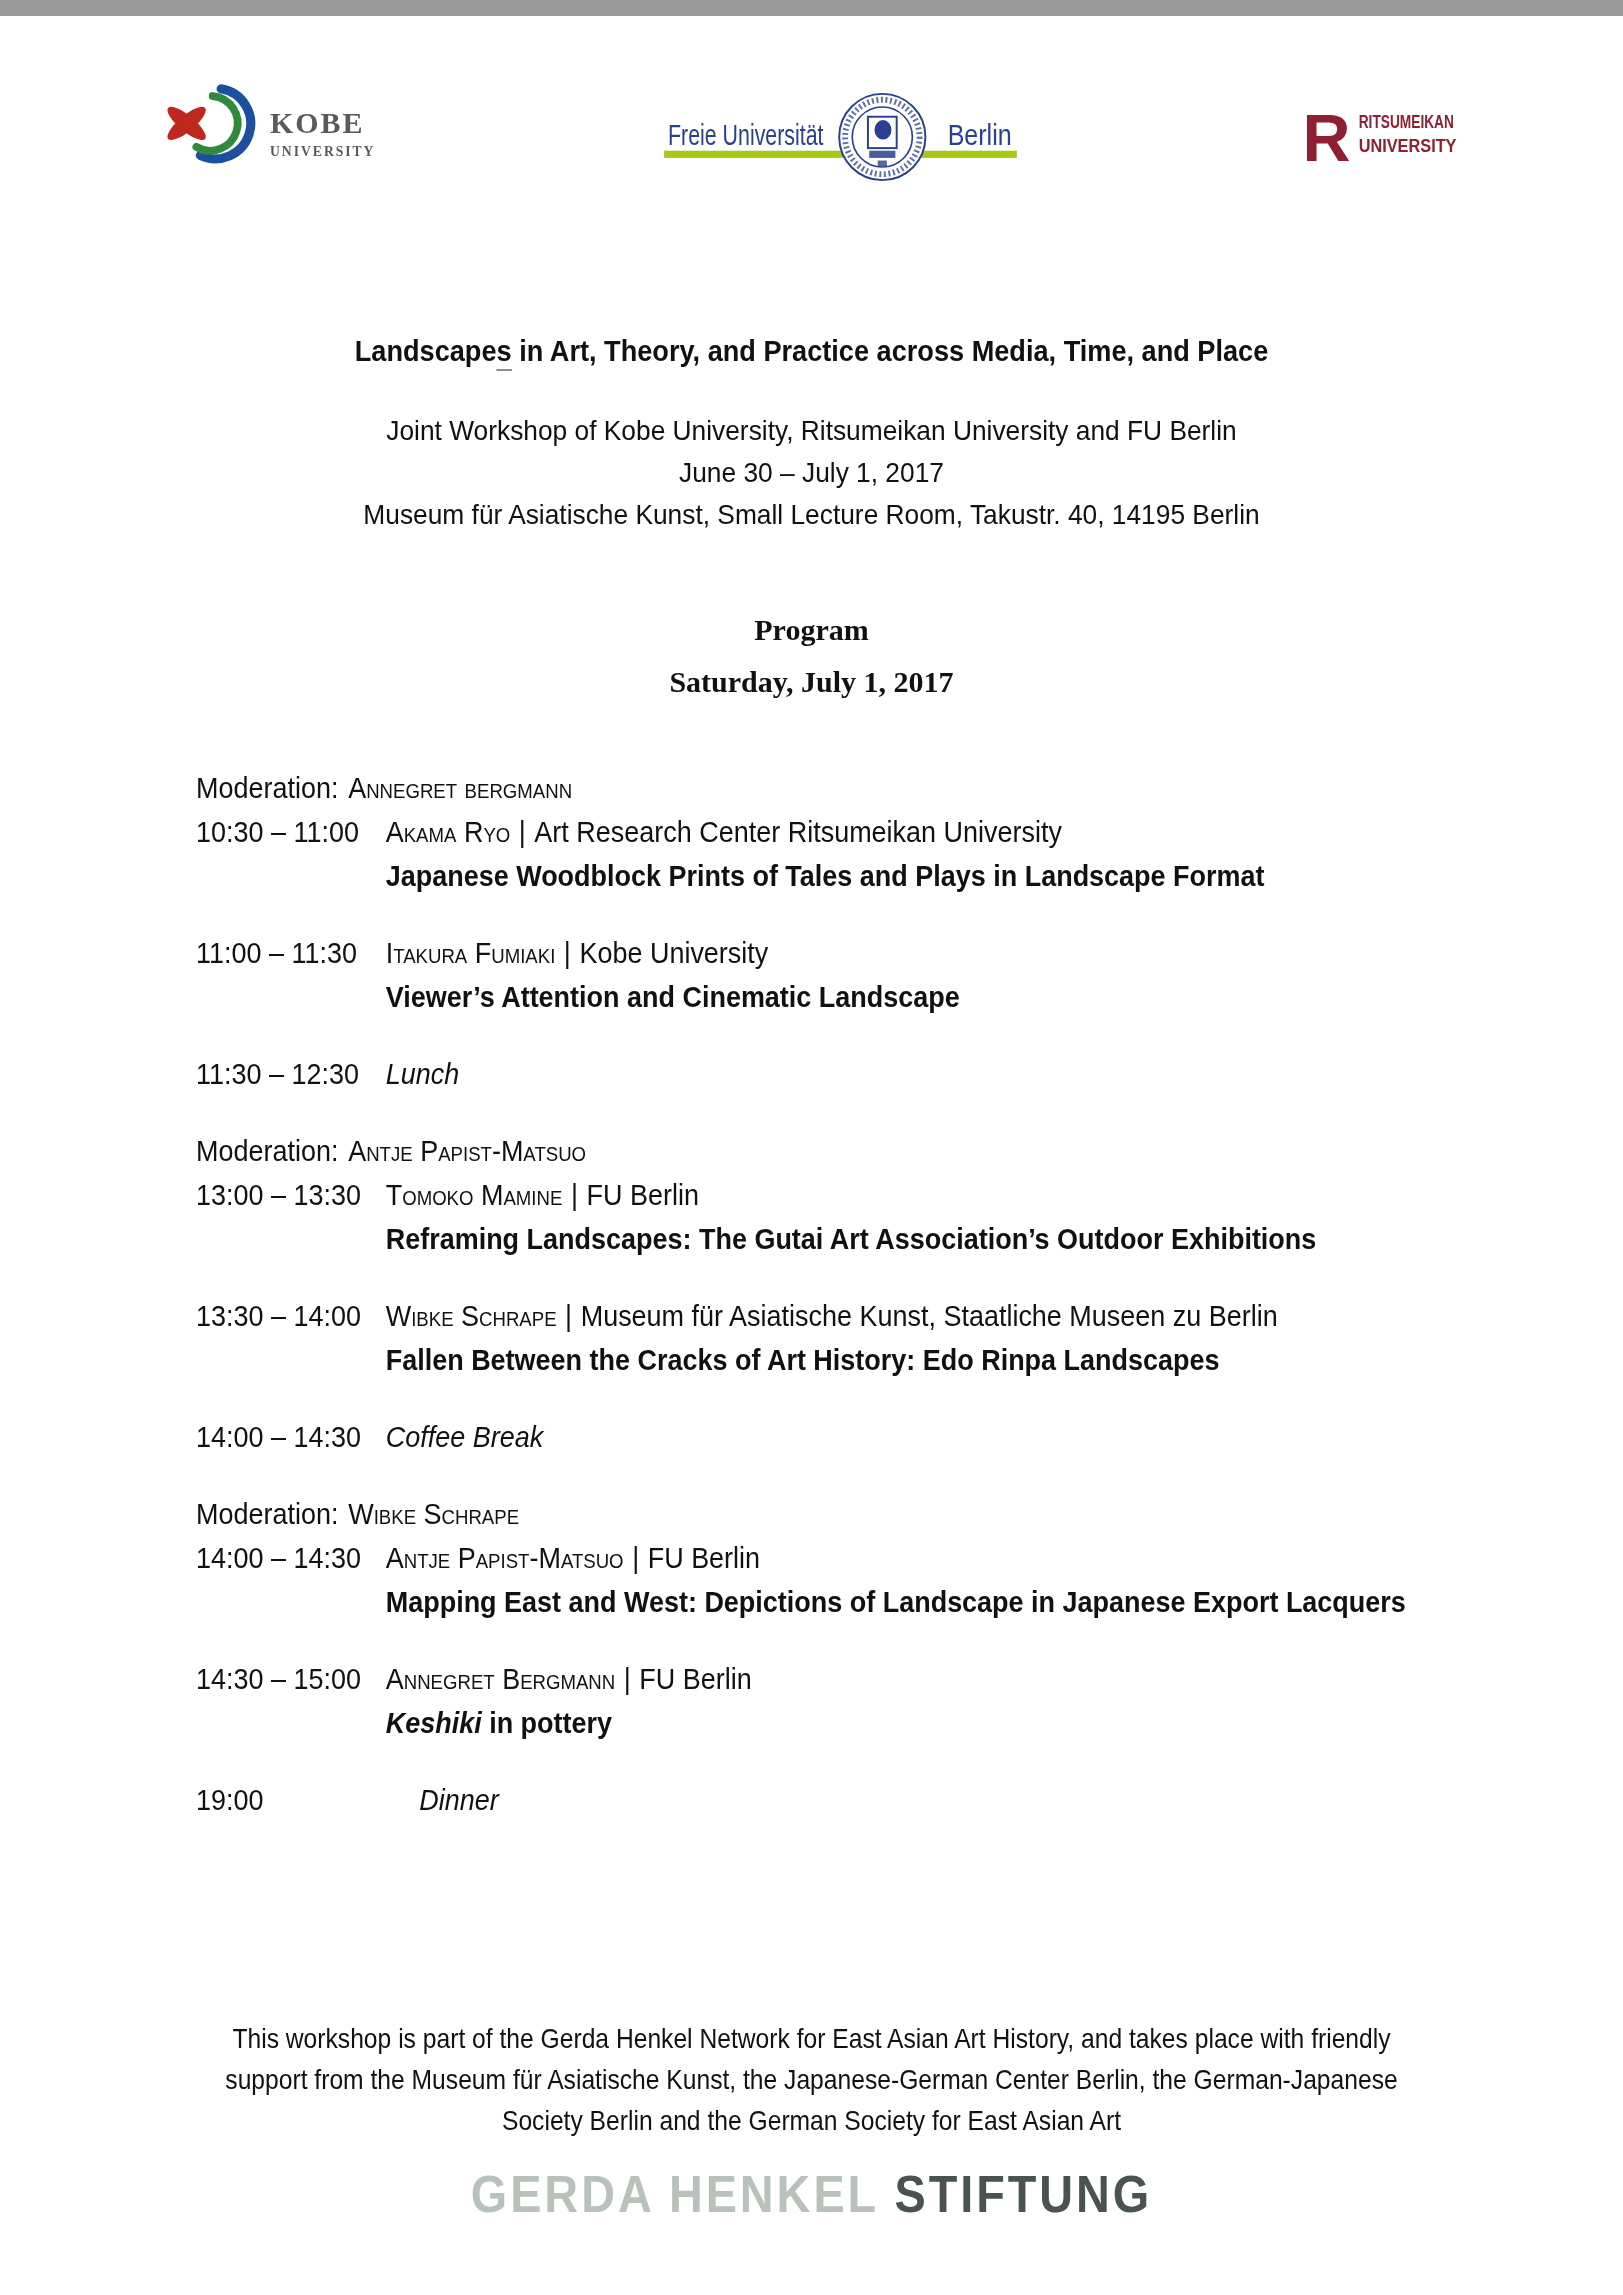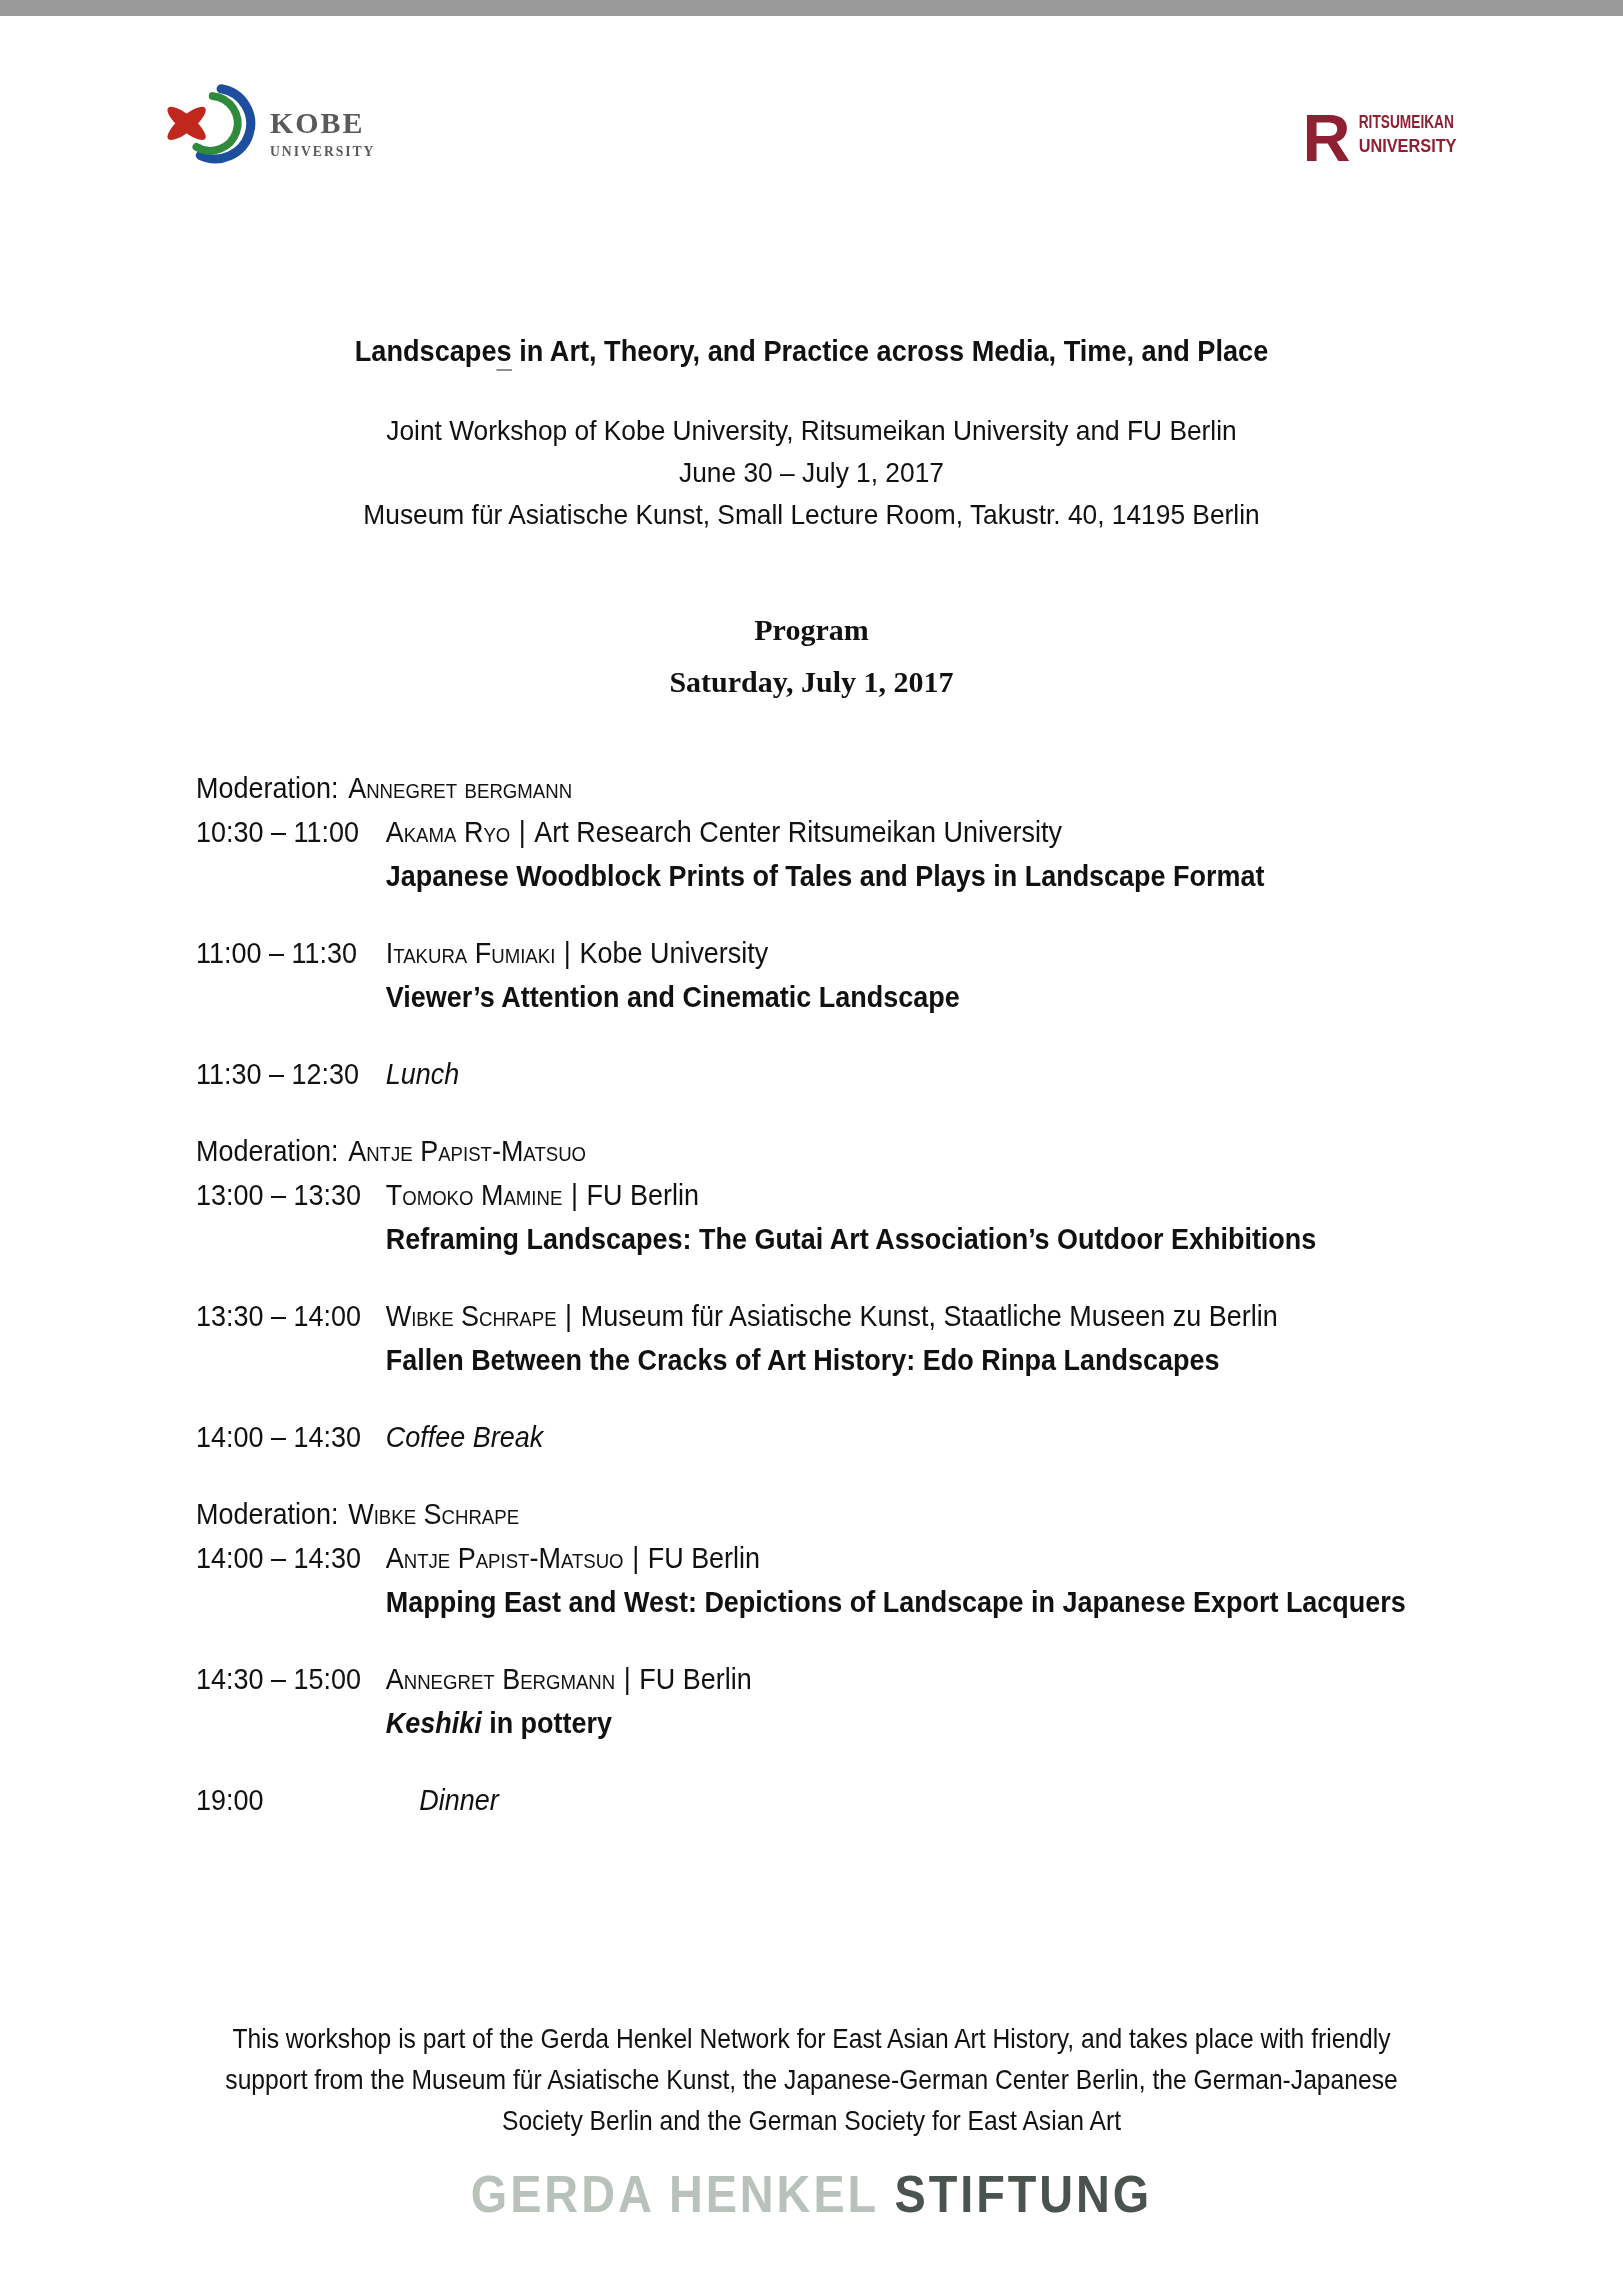--- a/index.html
+++ b/index.html
@@ -73,20 +73,36 @@
       <path d="M 74 20 A 42 42 0 1 1 49 98" fill="none" stroke="#2f8a3c" stroke-width="12" stroke-linecap="round"></path>
       <g fill="#c0271d">
         <ellipse cx="34" cy="62" rx="37" ry="12" transform="rotate(40 34 62)"></ellipse>
         <ellipse cx="34" cy="62" rx="37" ry="12" transform="rotate(-40 34 62)"></ellipse>
       </g>
       <text x="162" y="76" font-family="Liberation Serif, serif" font-size="46" font-weight="700" letter-spacing="3" fill="#595a5c">KOBE</text>
       <text x="162" y="112" font-family="Liberation Serif, serif" font-size="21" font-weight="700" letter-spacing="3" fill="#595a5c">UNIVERSITY</text>
     </svg>
   </div>
 
+  <div class="logo-fu">
+    <svg width="361" height="98" viewBox="0 0 552 150">
+      <rect x="6" y="96" width="540" height="11" fill="#a8c813"></rect>
+      <text x="12" y="88" font-family="Liberation Sans, sans-serif" font-size="46" fill="#28408f" textLength="238" lengthAdjust="spacingAndGlyphs">Freie Universität</text>
+      <g>
+        <circle cx="340" cy="75" r="66" fill="#ffffff" stroke="#28408f" stroke-width="3"></circle>
+        <circle cx="340" cy="75" r="57" fill="none" stroke="#28408f" stroke-width="9" stroke-dasharray="3 4" opacity="0.75"></circle>
+        <circle cx="340" cy="75" r="46" fill="none" stroke="#28408f" stroke-width="2.5"></circle>
+        <rect x="318" y="44" width="44" height="48" fill="#ffffff" stroke="#28408f" stroke-width="3"></rect>
+        <ellipse cx="341" cy="64" rx="13" ry="15" fill="#28408f"></ellipse>
+        <rect x="320" y="96" width="40" height="11" fill="#28408f" opacity="0.85"></rect>
+        <rect x="333" y="111" width="14" height="9" fill="#28408f" opacity="0.8"></rect>
+      </g>
+      <text x="440" y="88" font-family="Liberation Sans, sans-serif" font-size="46" fill="#28408f" textLength="98" lengthAdjust="spacingAndGlyphs">Berlin</text>
+    </svg>
+  </div>
 
   <div class="logo-rits">
     <svg width="164" height="60" viewBox="0 0 250 92">
       <text x="14" y="78" font-family="Liberation Sans, sans-serif" font-size="102" font-weight="700" fill="#8e2032">R</text>
       <text x="100" y="28" font-family="Liberation Sans, sans-serif" font-size="27" font-weight="600" fill="#8e2032" textLength="146" lengthAdjust="spacingAndGlyphs">RITSUMEIKAN</text>
       <text x="100" y="64" font-family="Liberation Sans, sans-serif" font-size="27" font-weight="600" fill="#8e2032" textLength="150" lengthAdjust="spacingAndGlyphs">UNIVERSITY</text>
     </svg>
   </div>
 
   <div class="doc-title"><span>Landscape</span><span class="u">s</span><span> in Art, Theory, and Practice across Media, Time, and Place</span></div>

